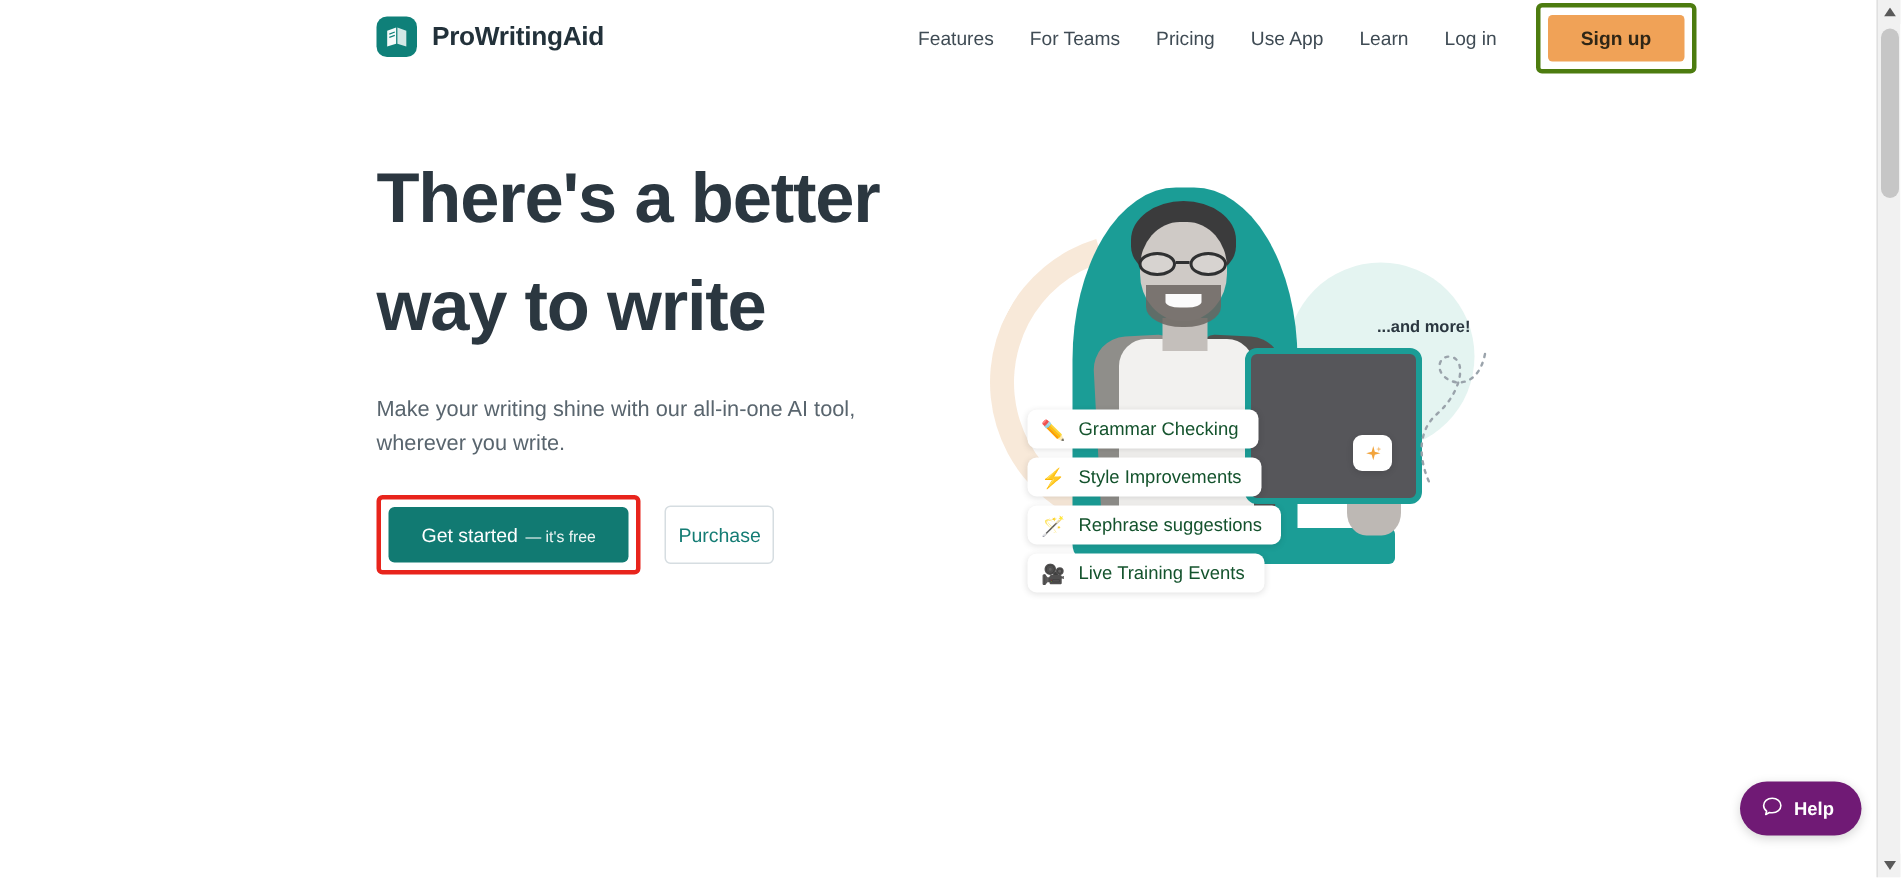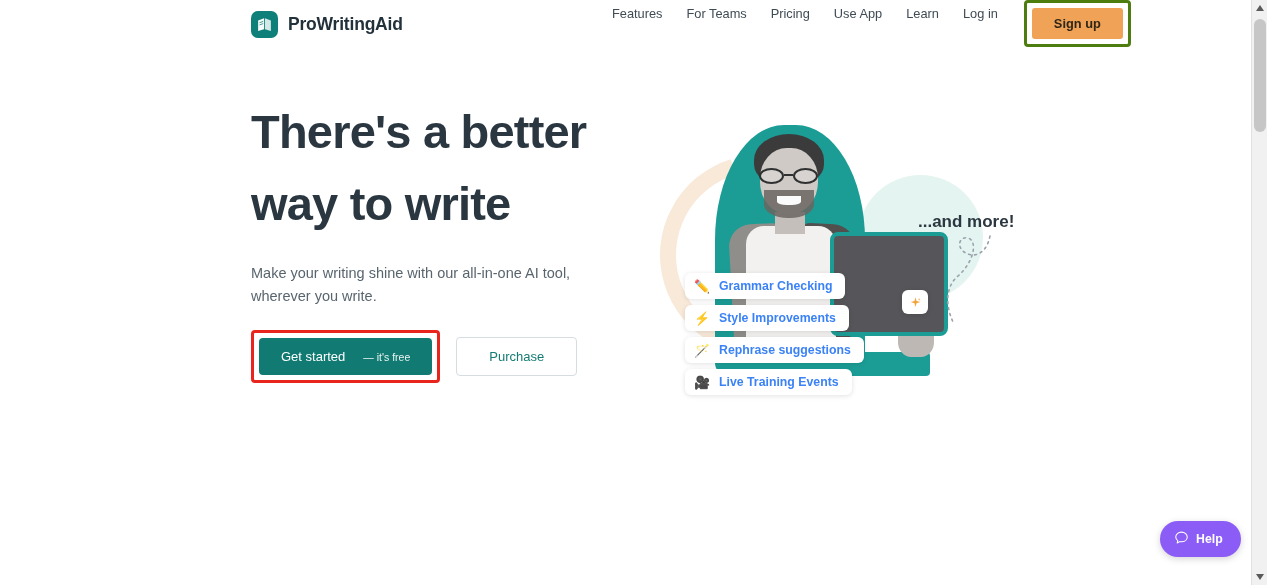--- a/index.html
+++ b/index.html
@@ -66,21 +66,21 @@
     letter-spacing: -0.2px;
     white-space: nowrap;
   }
 
   .main-nav {
     position: absolute;
     left: 600px;
     top: 0;
     height: 50px;
     display: flex;
-    align-items: flex-start;
+    align-items: center;
     gap: 0;
   }
 
   .nav-link {
     font-size: 12.8px;
     color: #3f4b54;
     text-decoration: none;
     padding: 6px 12px;
     white-space: nowrap;
   }
@@ -151,41 +151,41 @@
     border: 3px solid #e8241c;
     border-radius: 4px;
     background: #ffffff;
     display: inline-block;
   }
 
   .getstarted-btn {
     display: flex;
     align-items: baseline;
     justify-content: center;
-    gap: 18px;
+    gap: 5px;
     background: #117a72;
     color: #ffffff;
     border: none;
     border-radius: 4px;
     padding: 11px 22px;
     cursor: pointer;
     font-family: inherit;
     white-space: nowrap;
   }
 
   .gs-main { font-size: 13px; font-weight: normal; }
   .gs-free { font-size: 10.5px; opacity: 0.92; }
 
   .purchase-btn {
     margin-left: 16px;
     background: #ffffff;
     color: #147c74;
     border: 1px solid #d6dde1;
     border-radius: 4px;
-    padding: 11px 32px;
+    padding: 11px 8px;
     font-size: 13px;
     cursor: pointer;
     font-family: inherit;
     white-space: nowrap;
   }
 
   .nocard {
     margin-top: 27px;
     font-size: 12px;
     color: #6a757d;
@@ -370,21 +370,21 @@
     align-items: center;
     justify-content: center;
     z-index: 9;
     font-size: 13px;
   }
 
   .and-more {
     position: absolute;
     left: 278px;
     top: 112px;
-    font-size: 17px;
+    font-size: 11px;
     font-weight: bold;
     color: #2b3740;
     white-space: nowrap;
     z-index: 9;
   }
 
   .squiggle {
     position: absolute;
     left: 280px;
     top: 132px;
@@ -406,21 +406,21 @@
     gap: 9px;
     background: #ffffff;
     border-radius: 6px;
     padding: 6px 13px 6px 9px;
     margin-bottom: 6px;
     box-shadow: 0 1px 5px rgba(0,0,0,0.12);
     width: fit-content;
   }
 
   .pill-icon { font-size: 13px; line-height: 1; width: 16px; text-align: center; }
-  .pill-label { font-size: 12.3px; font-weight: bold; color: #3b82f6; white-space: nowrap; }
+  .pill-label { font-size: 12.3px; font-weight: normal; color: #14532d; white-space: nowrap; }
 
   
   .lower {
     position: absolute;
     left: 0;
     top: 460px;
     width: 1251px;
     height: 125px;
   }
 
@@ -476,21 +476,21 @@
   }
 
   
   .help-widget {
     position: absolute;
     left: 1160px;
     top: 521px;
     display: flex;
     align-items: center;
     gap: 7px;
-    background: #8b5cf6;
+    background: #701a75;
     color: #ffffff;
     border: none;
     border-radius: 20px;
     padding: 9px 18px 9px 14px;
     cursor: pointer;
     font-family: inherit;
     z-index: 60;
     box-shadow: 0 2px 7px rgba(0,0,0,0.17);
   }
   .help-label { font-size: 12.3px; font-weight: bold; }

